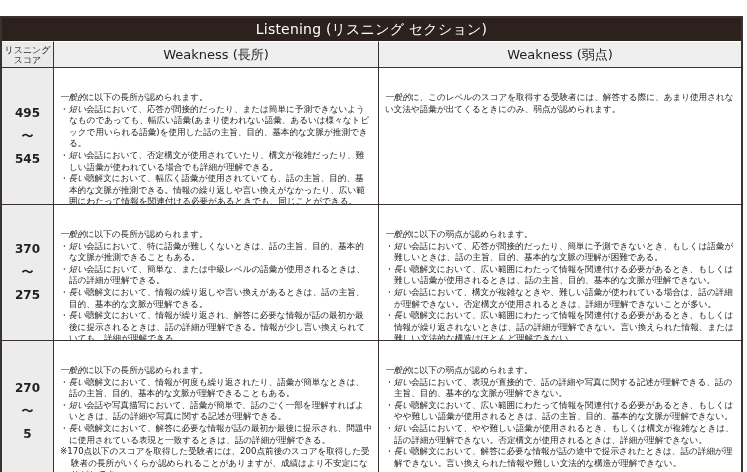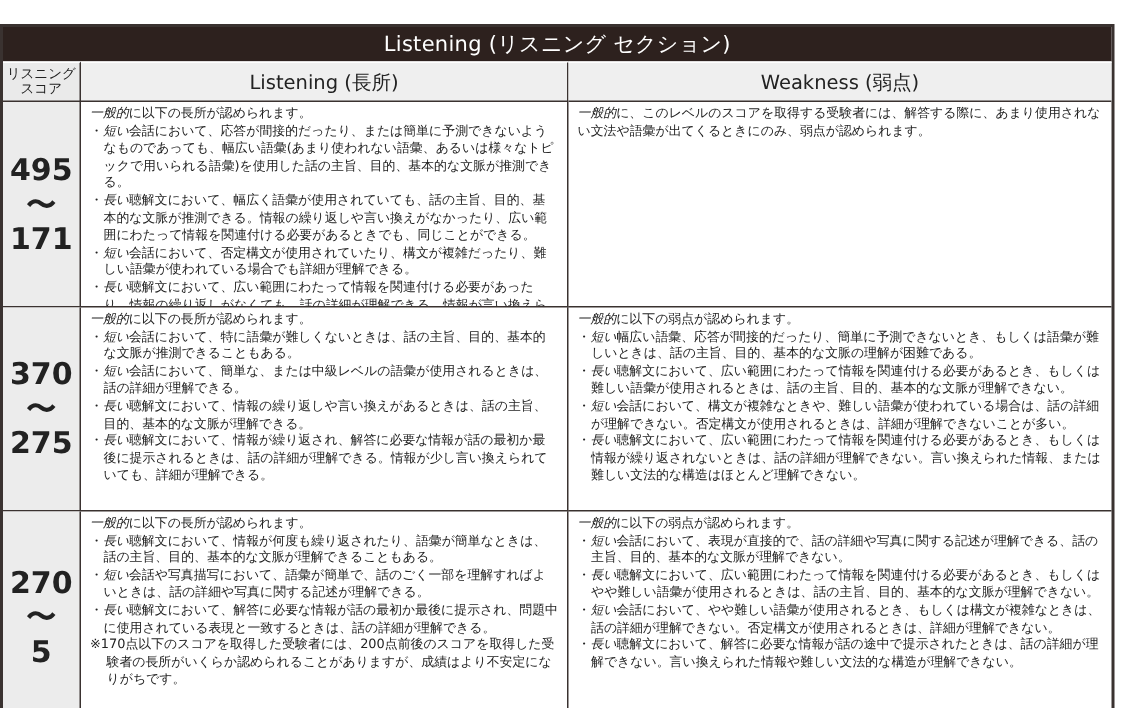--- a/index.html
+++ b/index.html
@@ -29,83 +29,83 @@
     display: flex; align-items: center; justify-content: center;
     font-size: 13px; color: #222;
   }
   .hcell.last { border-right: none; }
   .hcell.score { font-size: 9px; line-height: 10px; text-align: right; flex-direction: column; background: #eaeaea; }
   .scell {
     background: #ececec;
     border-right: 1px solid #3a3230;
     border-bottom: 1px solid #3a3230;
     display: flex; flex-direction: column; align-items: center; justify-content: center;
-    font-weight: bold; font-size: 20px; color: #222;
+    font-weight: bold; font-size: 12px; color: #222;
     line-height: 23px;
   }
   .scell.lastrow, .tcell.lastrow { border-bottom: none; }
   .tcell {
     border-right: 1px solid #3a3230;
     border-bottom: 1px solid #3a3230;
     padding: 3px 6px 2px 6px;
     font-size: 8.6px;
     line-height: 11.6px;
     overflow: hidden;
     box-sizing: border-box;
   }
   .tcell.last { border-right: none; }
-  .lead { display: block; }
+  .lead { display: block; margin-top: 21px; }
   .lead em, .item em { font-style: italic; }
   .item { display: block; padding-left: 9px; text-indent: -9px; }
   .note { display: block; padding-left: 11px; text-indent: -11px; }
 </style>
 </head>
 <body>
 
 <div class="tbl">
   <div class="title">Listening (リスニング セクション)</div>
 
   <div class="hcell score">
     <span>リスニング</span>
     <span>スコア</span>
   </div>
-  <div class="hcell">Listening (長所)</div>
+  <div class="hcell">Weakness (長所)</div>
   <div class="hcell last">Weakness (弱点)</div>
 
   <div class="scell">
     <span>495</span>
     <span>〜</span>
-    <span>171</span>
+    <span>545</span>
   </div>
   <div class="tcell">
     <span class="lead"><em>一般的</em><span>に以下の長所が認められます。</span></span>
     <span class="item">・<em>短い</em><span>会話において、応答が間接的だったり、または簡単に予測できないようなものであっても、幅広い語彙(あまり使われない語彙、あるいは様々なトピックで用いられる語彙)を使用した話の主旨、目的、基本的な文脈が推測できる。</span></span>
+    <span class="item">・<em>短い</em><span>会話において、否定構文が使用されていたり、構文が複雑だったり、難しい語彙が使われている場合でも詳細が理解できる。</span></span>
     <span class="item">・<em>長い</em><span>聴解文において、幅広く語彙が使用されていても、話の主旨、目的、基本的な文脈が推測できる。情報の繰り返しや言い換えがなかったり、広い範囲にわたって情報を関連付ける必要があるときでも、同じことができる。</span></span>
-    <span class="item">・<em>短い</em><span>会話において、否定構文が使用されていたり、構文が複雑だったり、難しい語彙が使われている場合でも詳細が理解できる。</span></span>
     <span class="item">・<em>長い</em><span>聴解文において、広い範囲にわたって情報を関連付ける必要があったり、情報の繰り返しがなくても、話の詳細が理解できる。情報が言い換えられていたり、否定構文が使用されていても、詳細が理解できる。</span></span>
   </div>
   <div class="tcell last">
     <span class="lead"><em>一般的</em><span>に、このレベルのスコアを取得する受験者には、解答する際に、あまり使用されない文法や語彙が出てくるときにのみ、弱点が認められます。</span></span>
   </div>
 
   <div class="scell">
     <span>370</span>
     <span>〜</span>
     <span>275</span>
   </div>
   <div class="tcell">
     <span class="lead"><em>一般的</em><span>に以下の長所が認められます。</span></span>
     <span class="item">・<em>短い</em><span>会話において、特に語彙が難しくないときは、話の主旨、目的、基本的な文脈が推測できることもある。</span></span>
     <span class="item">・<em>短い</em><span>会話において、簡単な、または中級レベルの語彙が使用されるときは、話の詳細が理解できる。</span></span>
     <span class="item">・<em>長い</em><span>聴解文において、情報の繰り返しや言い換えがあるときは、話の主旨、目的、基本的な文脈が理解できる。</span></span>
     <span class="item">・<em>長い</em><span>聴解文において、情報が繰り返され、解答に必要な情報が話の最初か最後に提示されるときは、話の詳細が理解できる。情報が少し言い換えられていても、詳細が理解できる。</span></span>
   </div>
   <div class="tcell last">
     <span class="lead"><em>一般的</em><span>に以下の弱点が認められます。</span></span>
-    <span class="item">・<em>短い</em><span>幅広い語彙、応答が間接的だったり、簡単に予測できないとき、もしくは語彙が難しいときは、話の主旨、目的、基本的な文脈の理解が困難である。</span></span>
+    <span class="item">・<em>短い</em><span>会話において、応答が間接的だったり、簡単に予測できないとき、もしくは語彙が難しいときは、話の主旨、目的、基本的な文脈の理解が困難である。</span></span>
     <span class="item">・<em>長い</em><span>聴解文において、広い範囲にわたって情報を関連付ける必要があるとき、もしくは難しい語彙が使用されるときは、話の主旨、目的、基本的な文脈が理解できない。</span></span>
     <span class="item">・<em>短い</em><span>会話において、構文が複雑なときや、難しい語彙が使われている場合は、話の詳細が理解できない。否定構文が使用されるときは、詳細が理解できないことが多い。</span></span>
     <span class="item">・<em>長い</em><span>聴解文において、広い範囲にわたって情報を関連付ける必要があるとき、もしくは情報が繰り返されないときは、話の詳細が理解できない。言い換えられた情報、または難しい文法的な構造はほとんど理解できない。</span></span>
   </div>
 
   <div class="scell lastrow">
     <span>270</span>
     <span>〜</span>
     <span>5</span>
   </div>

